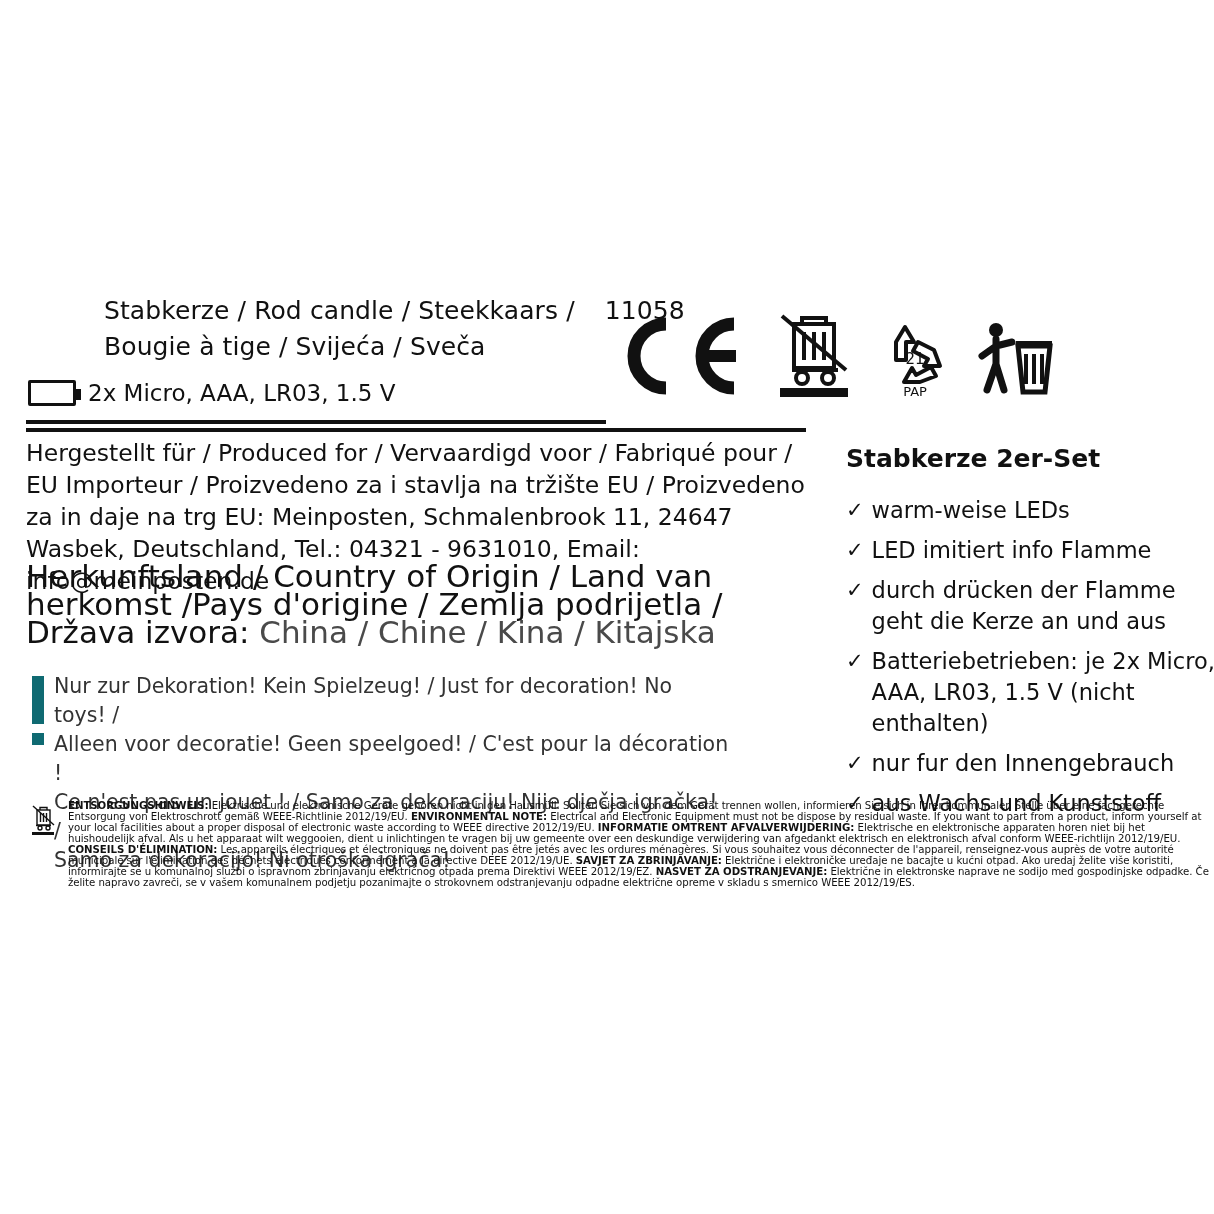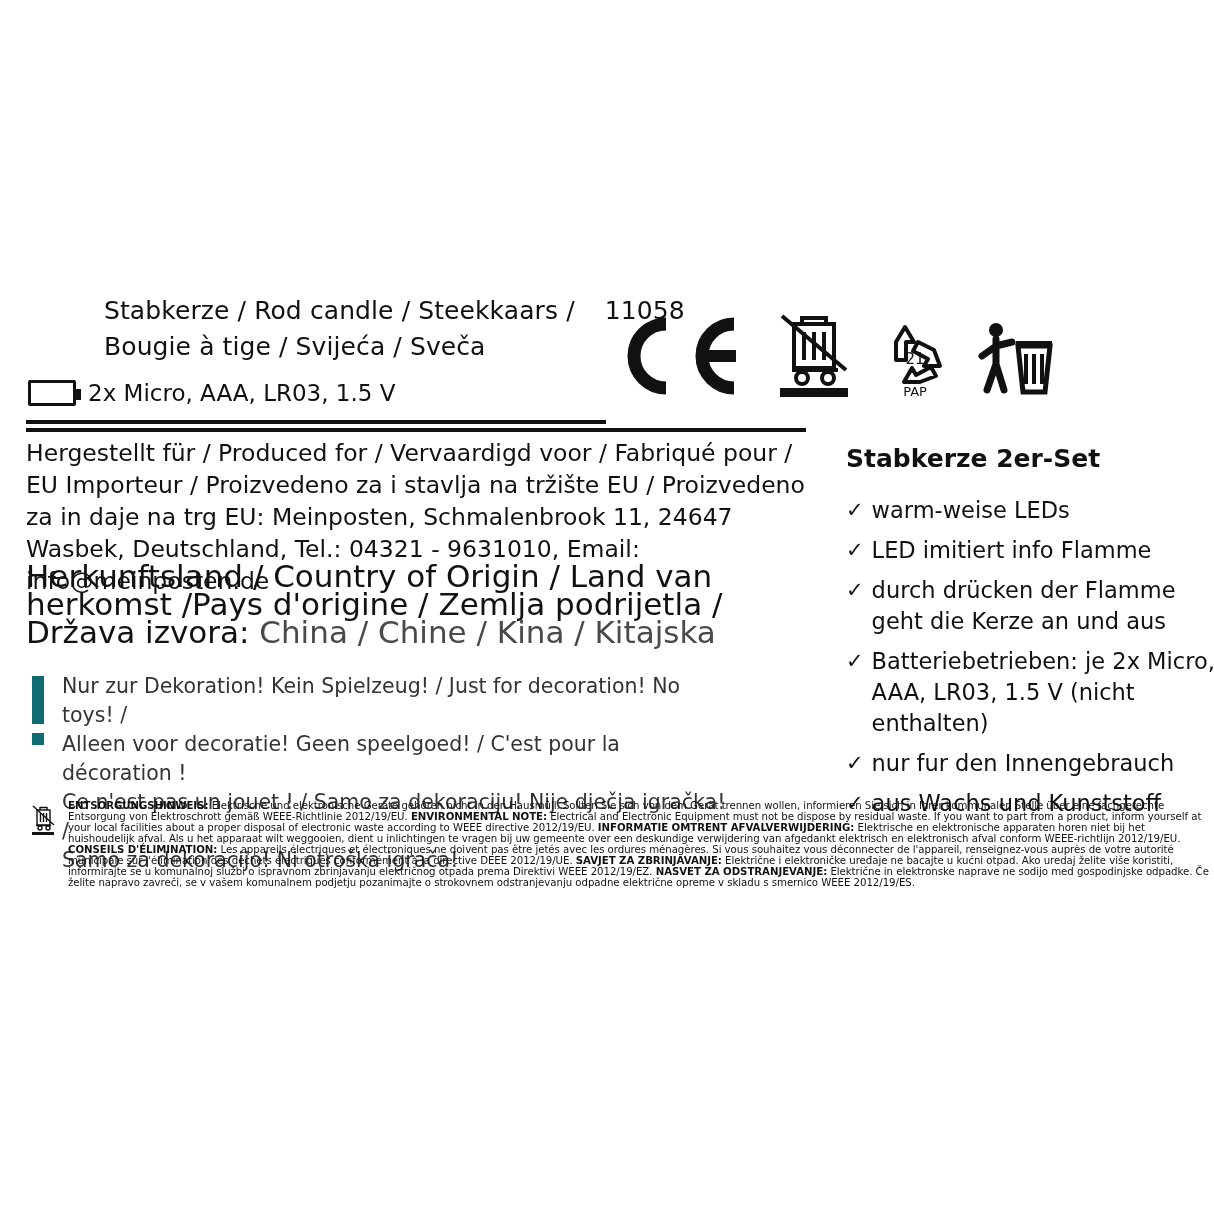--- a/index.html
+++ b/index.html
@@ -117,21 +117,21 @@
   }
   .origin .grey { color: #4a4a4a; }
 
   
   .warning {
     position: absolute;
     left: 14px;
     top: 672px;
     width: 700px;
     display: flex;
-    gap: 16px;
+    gap: 8px;
   }
   .excl {
     width: 16px;
     flex: 0 0 16px;
     position: relative;
     padding-top: 4px;
   }
   .excl .bar {
     width: 12px;
     height: 48px;

